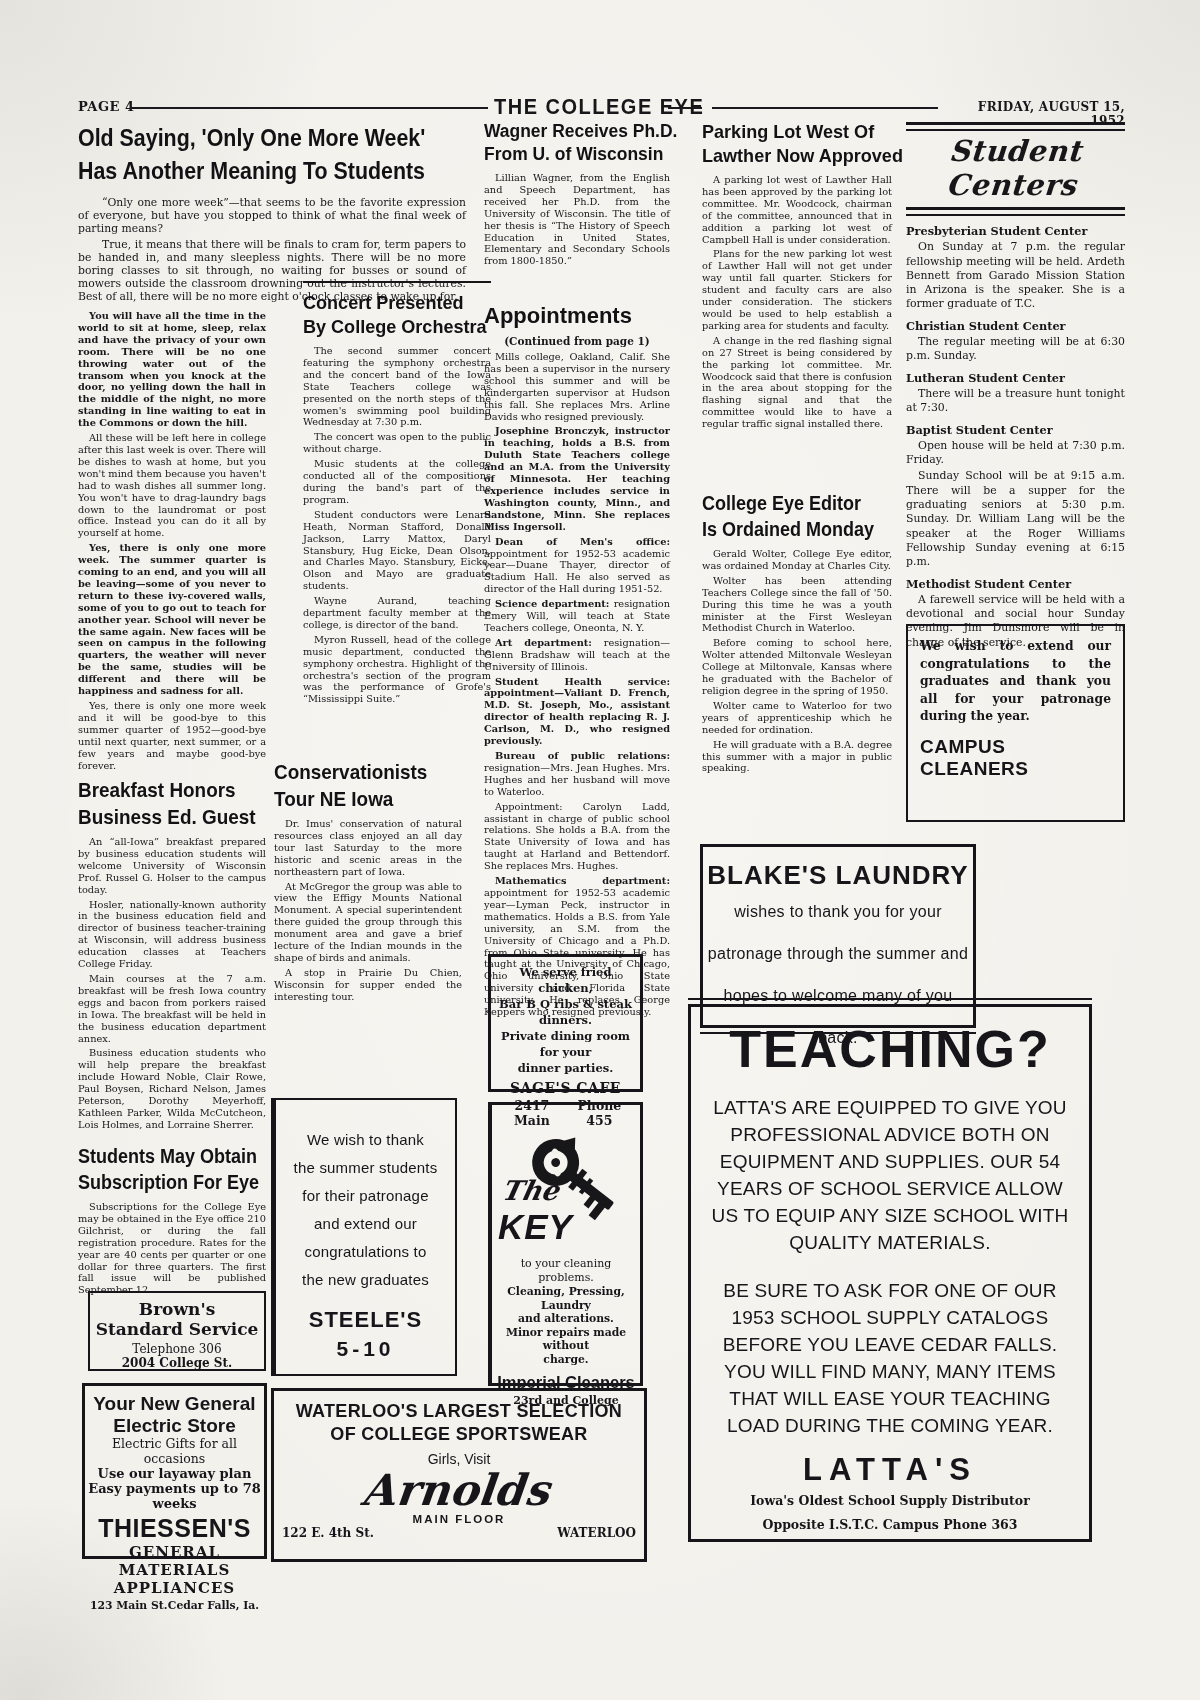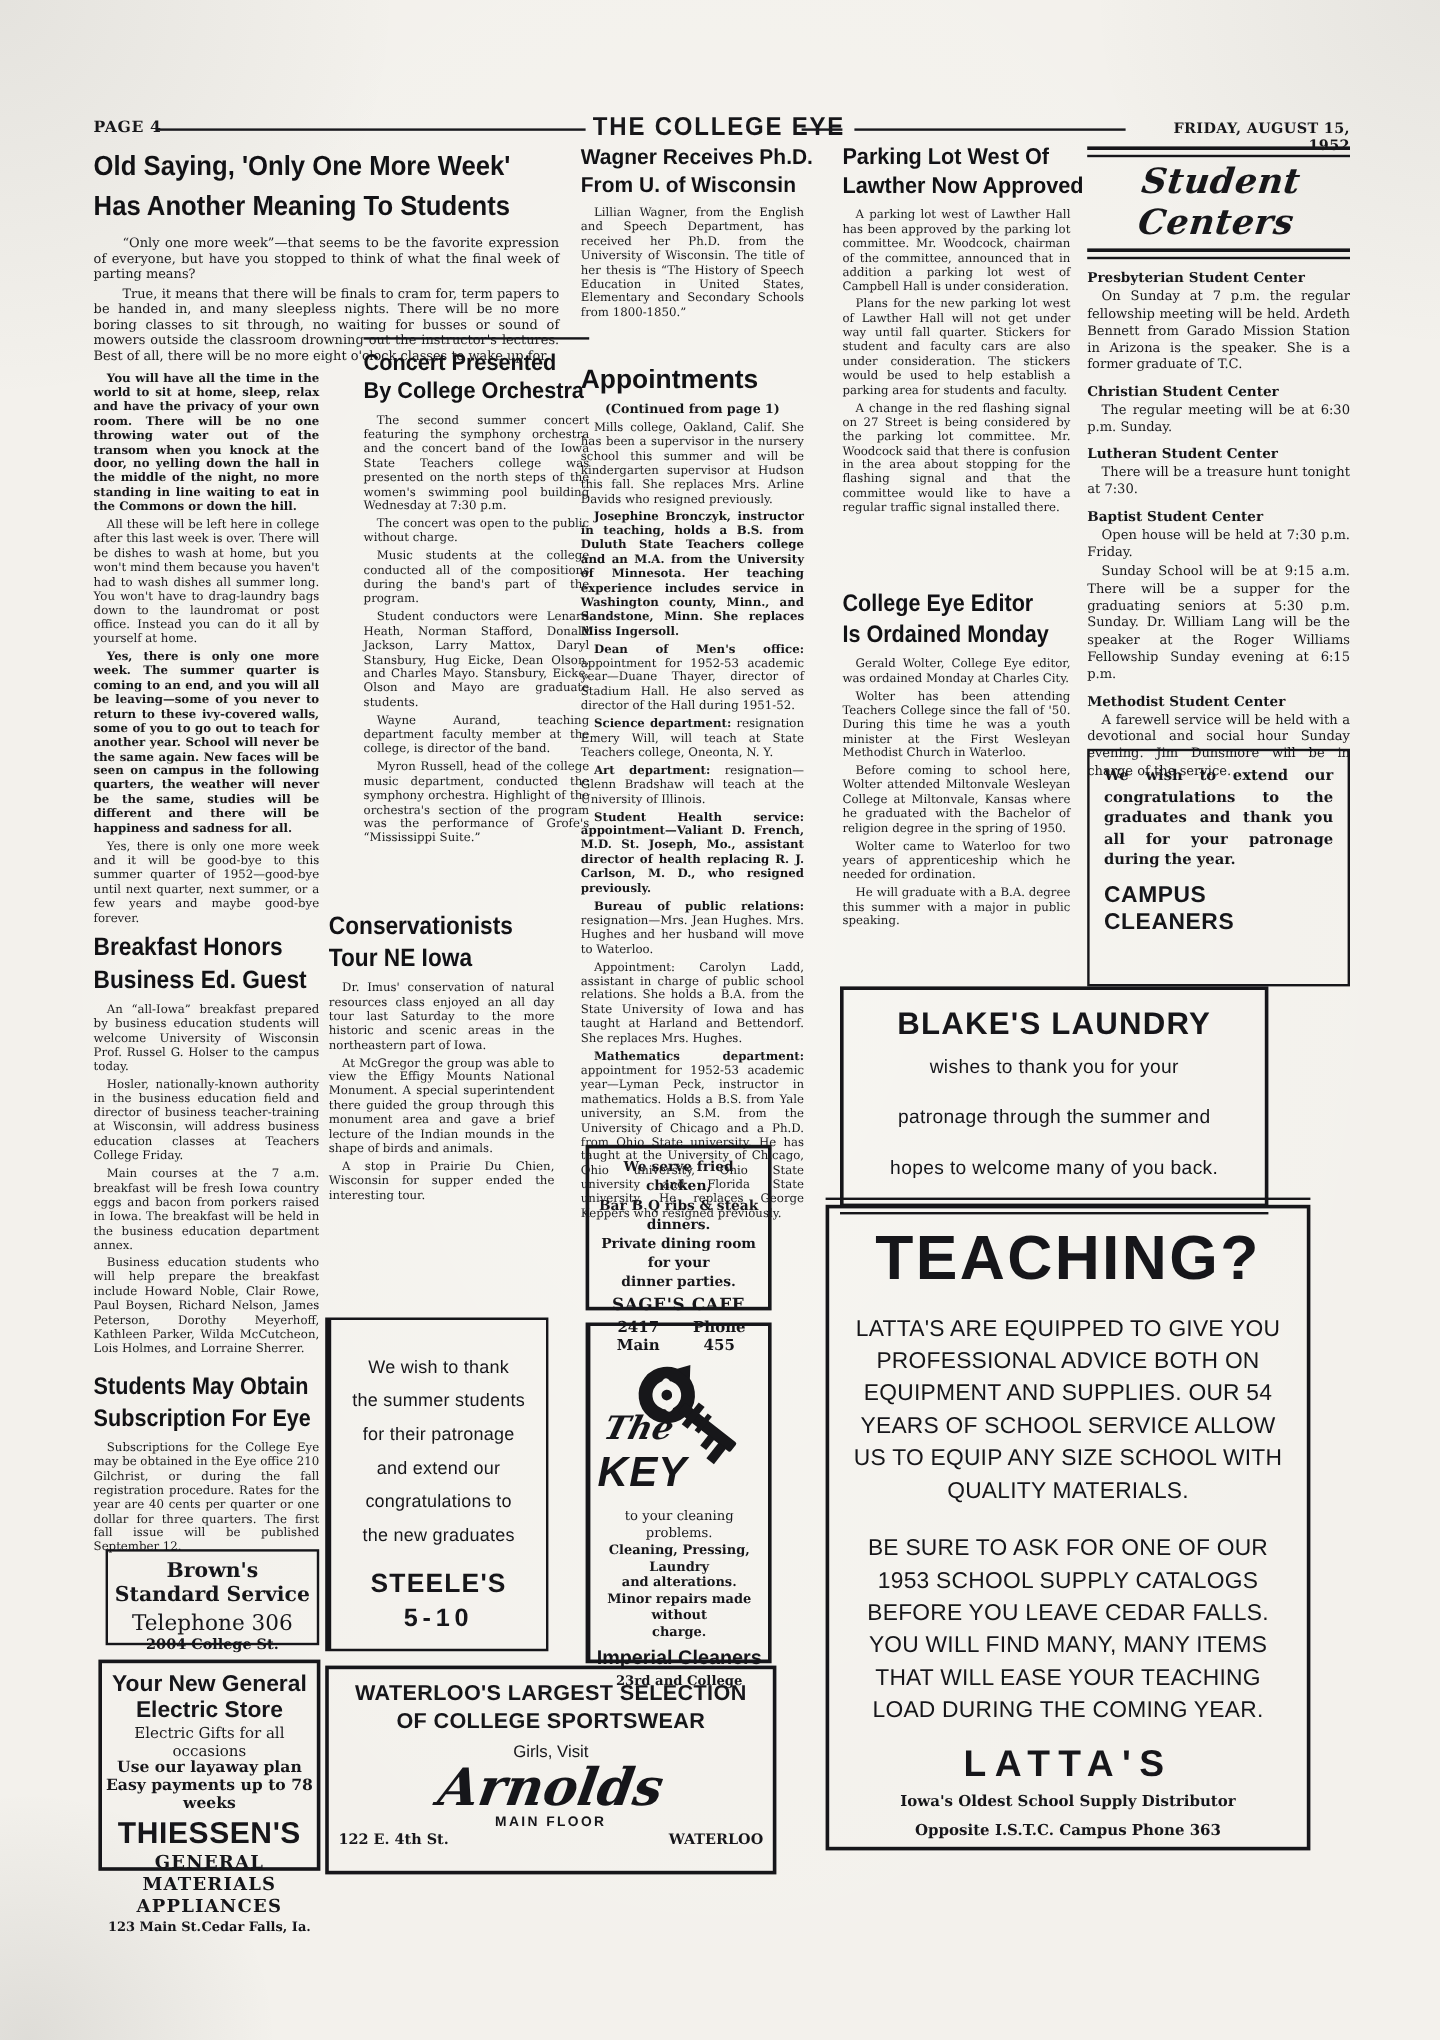--- a/index.html
+++ b/index.html
@@ -53,21 +53,21 @@
   .sc-body p { text-indent:12px; margin-bottom:2px; }
   .sc-body p.sc-head { text-indent:0; font-weight:700; font-size:11.3px; margin-top:7px; }
 
   
   .ad { position:absolute; border:2px solid #16161a; text-align:center; color:#16161a; }
   .ad p { text-indent:0; }
   .spread { display:flex; justify-content:space-between; }
 
   .ad-browns { font-family:"DejaVu Serif",serif; padding-top:6px; }
   .bn1 { font-size:17px; font-weight:700; line-height:20px; }
-  .bn2 { font-size:18px; margin-top:3px; }
+  .bn2 { font-size:12px; margin-top:3px; }
   .bn3 { font-size:12px; font-weight:700; }
 
   .ad-thiessens { border-width:3px; padding-top:7px; font-family:"DejaVu Serif",serif; }
   .th1 { font-family:"Liberation Sans",sans-serif; font-size:19px; font-weight:700; line-height:22px; }
   .th2 { font-size:12.5px; line-height:14.5px; }
   .th3 { font-size:13px; font-weight:700; line-height:15px; }
   .th4 { font-family:"Liberation Sans",sans-serif; font-size:25px; font-weight:700; margin-top:3px; letter-spacing:.5px; }
   .th5 { font-size:15px; font-weight:700; letter-spacing:1px; line-height:18px; }
   .th6 { font-size:10.8px; font-weight:700; margin-top:2px; padding:0 5px; }
 
@@ -362,21 +362,21 @@
         <p class="sc-head">Methodist Student Center</p>
         <p>A farewell service will be held with a devotional and social hour Sunday evening. Jim Dunsmore will be in charge of the service.</p>
       </div>
   </section>
 
   <div class="ad ad-campus" style="left:906px; top:624px; width:219px; height:198px;">
     <div class="campus-text">We wish to extend our congratulations to the graduates and thank you all for your patronage during the year.</div>
     <div class="campus-name">CAMPUS CLEANERS</div>
   </div>
 
-  <div class="ad ad-blakes" style="left:700px; top:822px; width:357px; height:184px;">
+  <div class="ad ad-blakes" style="left:700px; top:844px; width:276px; height:184px;">
       <p class="bl1">BLAKE'S LAUNDRY</p>
       <p class="bl2">wishes to thank you for your</p>
       <p class="bl2">patronage through the summer and</p>
       <p class="bl2">hopes to welcome many of you back.</p>
     </div>
 
   <div class="ad ad-lattas" style="left:688px; top:1004px; width:404px; height:538px;">
     <div class="lt-head">TEACHING?</div>
     <div class="lt-p">LATTA'S ARE EQUIPPED TO GIVE YOU PROFESSIONAL ADVICE BOTH ON EQUIPMENT AND SUPPLIES. OUR 54 YEARS OF SCHOOL SERVICE ALLOW US TO EQUIP ANY SIZE SCHOOL WITH QUALITY MATERIALS.</div>
     <div class="lt-p lt-p2">BE SURE TO ASK FOR ONE OF OUR 1953 SCHOOL SUPPLY CATALOGS BEFORE YOU LEAVE CEDAR FALLS. YOU WILL FIND MANY, MANY ITEMS THAT WILL EASE YOUR TEACHING LOAD DURING THE COMING YEAR.</div>

